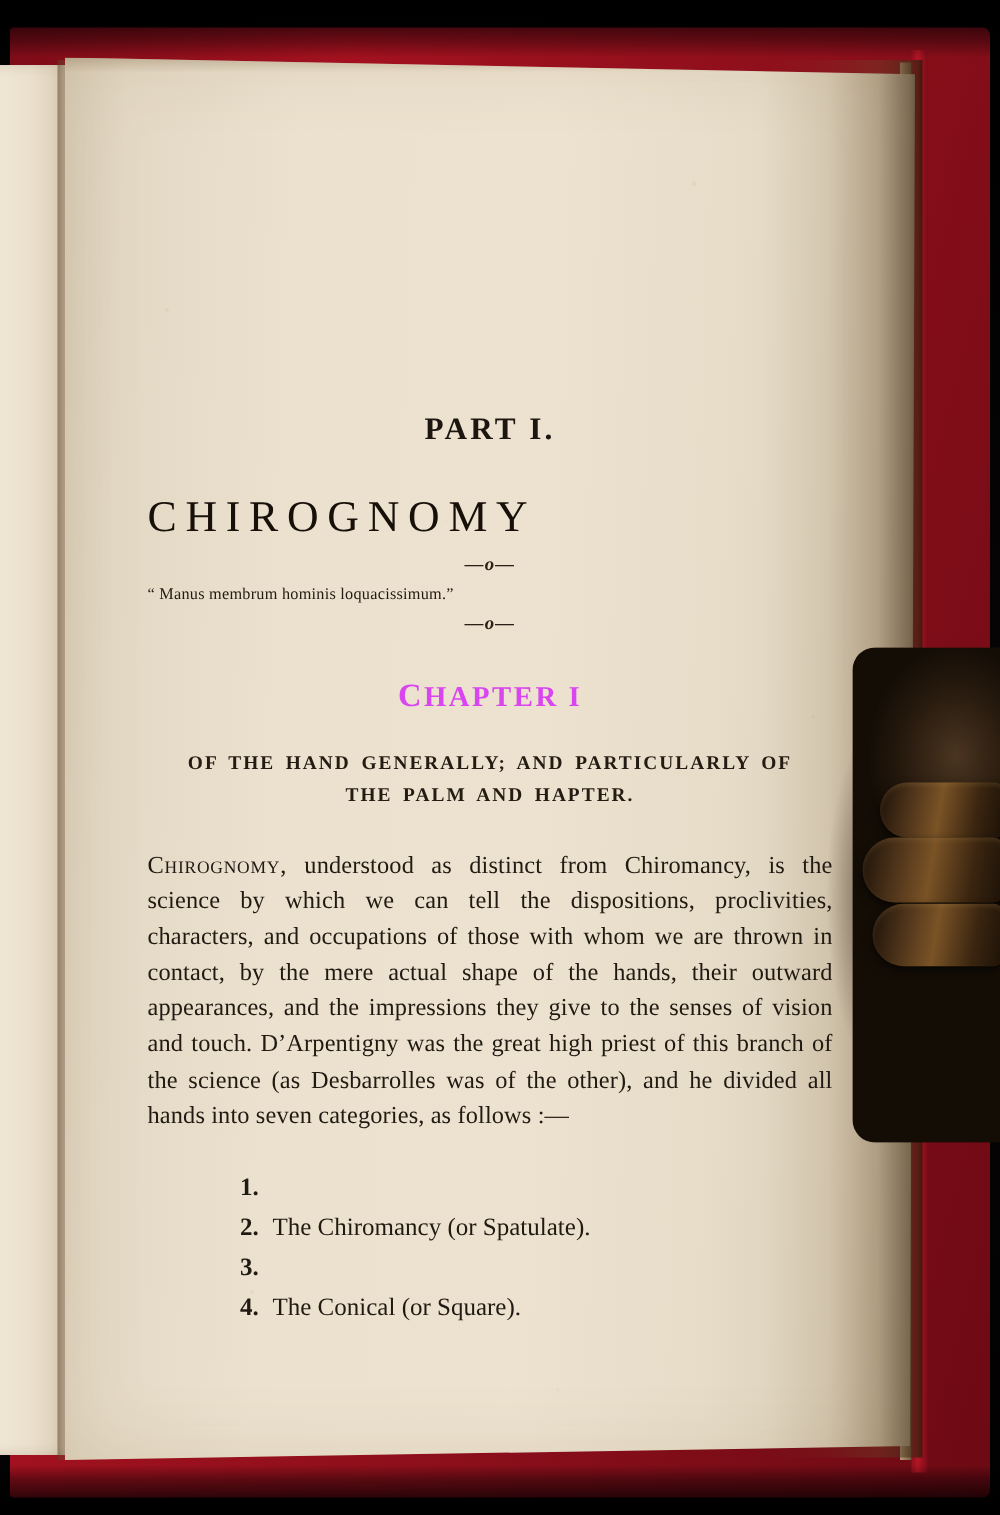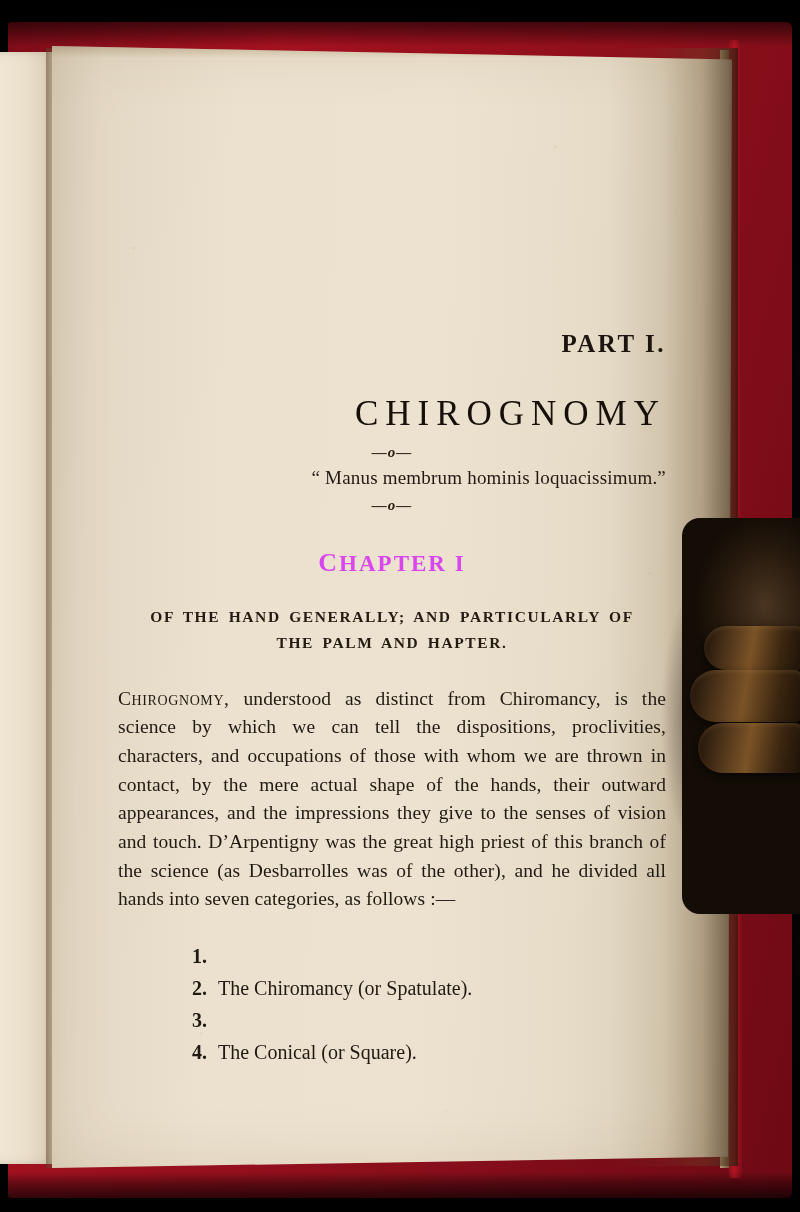--- a/index.html
+++ b/index.html
@@ -129,50 +129,50 @@
   
   .textblock {
     position: absolute;
     left: 118px;
     top: 330px;
     width: 548px;
     color: #241c14;
   }
 
   .part-heading {
-    text-align: right;
+    text-align: center;
     font-size: 25px;
     letter-spacing: 2.5px;
     font-weight: 700;
     color: #1d1610;
     margin: 0 0 36px 0;
   }
 
   .work-title {
-    text-align: right;
+    text-align: left;
     font-size: 35px;
     letter-spacing: 7px;
     font-weight: 400;
     color: #171009;
     margin: 0 0 10px 0;
   }
 
   .rule-o {
     text-align: center;
     font-size: 15px;
     letter-spacing: 1px;
     color: #2a2016;
     margin: 8px 0 6px 0;
     font-style: italic;
     font-weight: 700;
   }
 
   .epigraph {
-    text-align: right;
-    font-size: 19px;
+    text-align: left;
+    font-size: 13px;
     color: #221a12;
     margin: 2px 0 2px 0;
     letter-spacing: .2px;
     font-family: Liberation Serif, serif;
   }
 
   .chapter-heading {
     text-align: center;
     font-size: 23px;
     letter-spacing: 2px;

